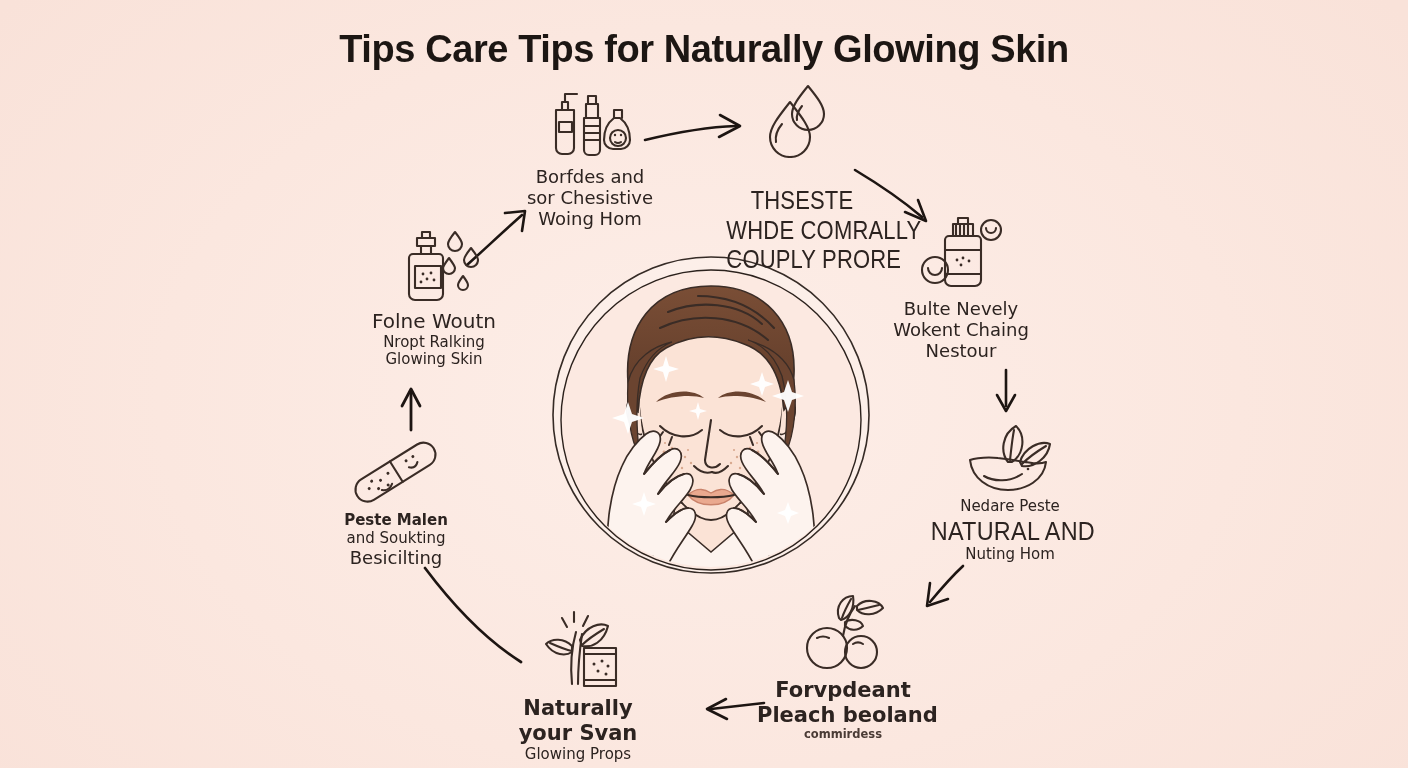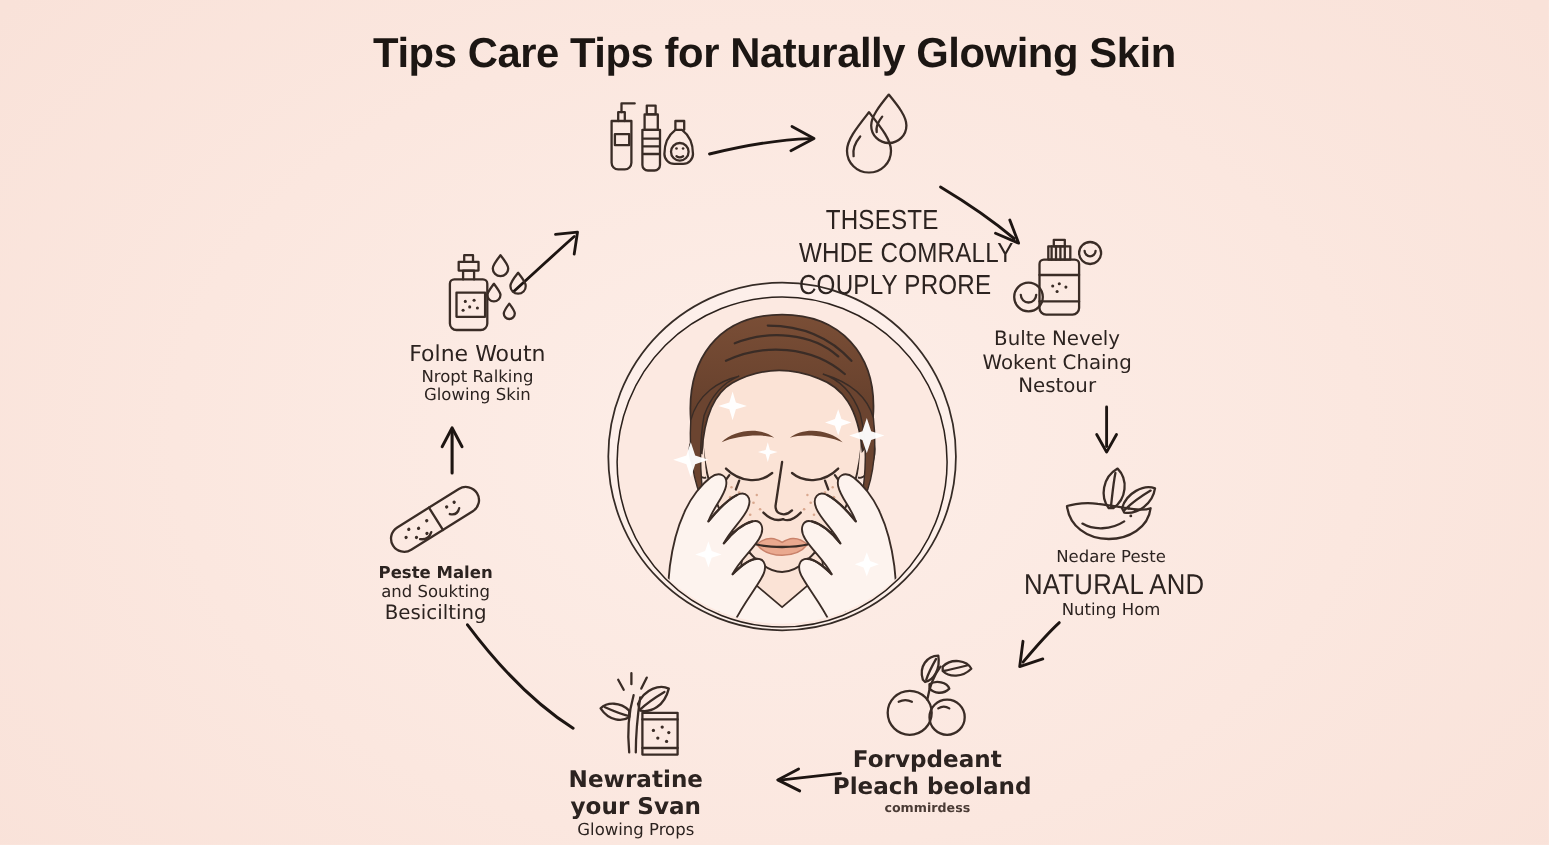--- a/index.html
+++ b/index.html
@@ -288,20 +288,25 @@
       <path class="line-ico" d="M50,8 h8 v8 h-8 z"></path>
       <path class="line-ico" stroke-width="1.5" d="M47,38 h14 M47,45 h14 M47,52 h14"></path>
 
       <path class="line-ico" d="M76,30 c-8,6 -10,14 -10,22 a9,9 0 0 0 9,9 h8 a9,9 0 0 0 9,-9 c0,-8 -2,-16 -10,-22 z"></path>
       <path class="line-ico" d="M76,30 v-8 h8 v8"></path>
       <circle class="line-ico" cx="80" cy="50" r="8"></circle>
       <circle fill="#3a2c26" cx="77" cy="47" r="1.2"></circle>
       <circle fill="#3a2c26" cx="83" cy="47" r="1.2"></circle>
       <path class="line-ico" stroke-width="1.4" d="M77,54 q3,2 6,0"></path>
     </svg>
+    <div class="cap" style="margin-top:8px;">
+      <span class="l s-md">Borfdes and</span>
+      <span class="l s-md">sor Chesistive</span>
+      <span class="l s-md">Woing Hom</span>
+    </div>
   </div>
 
   <div class="node" style="left:716px; top:80px; width:172px;">
     <svg class="icon" width="76" height="78" viewBox="0 0 76 78">
       <path class="line-ico" d="M44,6 c-9,11 -16,20 -16,28 a16,16 0 0 0 32,0 c0,-8 -7,-17 -16,-28 z"></path>
       <path class="line-ico" stroke-width="1.5" d="M38,26 c-4,5 -6,9 -5,14"></path>
       <path class="line-ico" d="M26,22 c-11,14 -20,25 -20,35 a20,20 0 0 0 40,0 c0,-10 -9,-21 -20,-35 z"></path>
       <path class="line-ico" stroke-width="1.5" d="M18,44 c-5,6 -7,12 -6,18"></path>
     </svg>
     <div class="cap" style="margin-top:28px;">
@@ -408,21 +413,21 @@
       <path class="line-ico" stroke-width="1.5" d="M50,46 h32 M50,72 h32"></path>
       <g fill="#3a2c26">
         <circle cx="60" cy="56" r="1.5"></circle>
           <circle cx="68" cy="53" r="1.5"></circle>
         <circle cx="74" cy="58" r="1.5"></circle>
           <circle cx="64" cy="63" r="1.5"></circle>
         <circle cx="72" cy="66" r="1.5"></circle>
       </g>
     </svg>
     <div class="cap" style="margin-top:6px;">
-      <span class="l s-bold-md">Newratine</span>
+      <span class="l s-bold-md">Naturally</span>
       <span class="l s-bold-md">your Svan</span>
       <span class="l s-lg">Glowing Props</span>
     </div>
   </div>
 
   <div class="node" style="left:310px; top:440px; width:172px;">
     <svg class="icon" width="94" height="66" viewBox="0 0 94 66">
       <g transform="rotate(-32 47 33)">
         <path class="line-ico" d="M14,20 h66 a12,12 0 0 1 0,24 h-66 a12,12 0 0 1 0,-24 z"></path>
         <path class="line-ico" stroke-width="1.5" d="M48,20 v24"></path>

